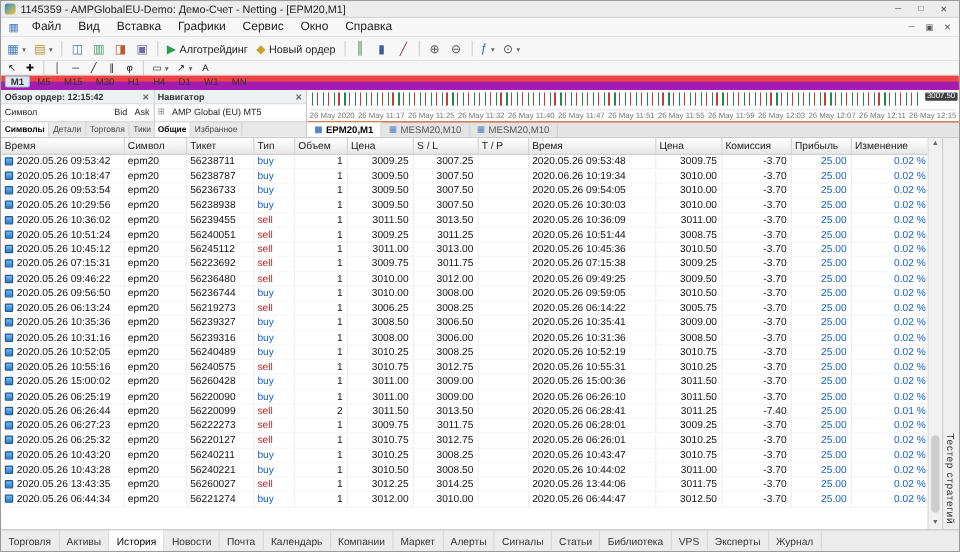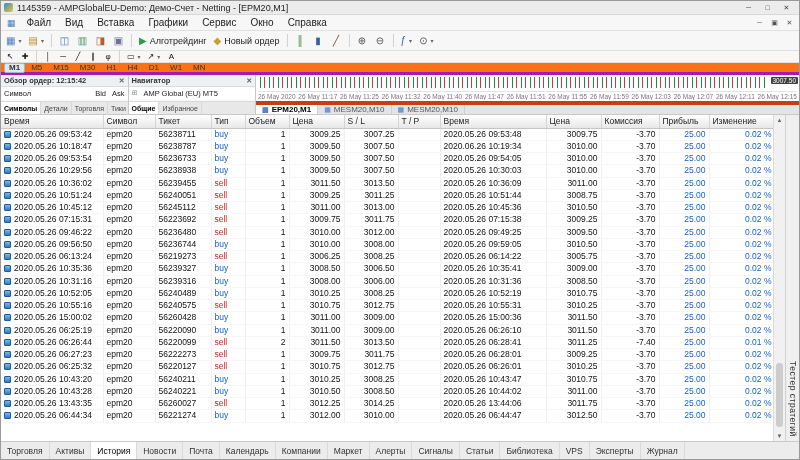--- a/index.html
+++ b/index.html
@@ -18,41 +18,41 @@
 .cwb{width:15px;text-align:center;font-size:7px;color:#555}
 
 .toolbar1{height:20px;background:#f7f7f7;border-bottom:1px solid #e0e0e0;display:flex;align-items:center;padding:0 2px;gap:1px;flex:0 0 auto}
 .toolbar2{height:12px;background:#f7f7f7;border-bottom:1px solid #e0e0e0;display:flex;align-items:center;padding:0 2px;gap:1px;font-size:8px;flex:0 0 auto}
 .tbtn{min-width:17px;height:16px;display:flex;align-items:center;justify-content:center;border:1px solid transparent;border-radius:2px;font-size:10px;gap:3px;padding:0 2px}
 .toolbar2 .tbtn{height:10px;font-size:8px;min-width:14px}
 .tbtn .lab{font-size:9px;color:#222}
 .caret{font-size:6px;color:#666}
 .sep{width:1px;height:13px;background:#d2d2d2;margin:0 3px}
 
-.tfbar{height:12px;background:#f97316;border-bottom:3px solid #a21caf;display:flex;align-items:center;padding:0 3px;gap:1px;flex:0 0 auto}
+.tfbar{height:12px;background:#ef4444;border-bottom:7px solid #a21caf;display:flex;align-items:flex-start;padding:0 3px;gap:1px;flex:0 0 auto}
 .tf{font-size:8px;padding:0 4px;height:10px;display:flex;align-items:center;border:1px solid transparent;border-radius:2px;color:#333}
 .tf.active{background:#dfe7ef;border-color:#9db8d2;font-weight:bold}
 
 .dockrow{height:40px;display:flex;flex:0 0 auto;border-bottom:1px solid #c9c9c9}
 .leftdock{width:255px;display:flex;border-right:1px solid #c9c9c9;background:#fafafa}
 .panel{flex:1;display:flex;flex-direction:column;border-right:1px solid #c9c9c9;overflow:hidden}
 .panel:last-child{border-right:none}
 .panel-h{height:12px;background:#eef1f4;border-bottom:1px solid #dcdcdc;font-size:7.5px;font-weight:bold;color:#333;display:flex;align-items:center;justify-content:space-between;padding:0 3px}
 .panel-x{font-size:7px;color:#666}
 .panel-row{height:12px;font-size:7.5px;display:flex;align-items:center;gap:6px;padding:0 3px;color:#222;background:#fff}
 .tree-plus{color:#888;font-size:7px}
 .panel-tabs{margin-top:auto;height:13px;background:#e8e8e8;display:flex;font-size:7px;border-top:1px solid #d8d8d8}
 .ptab{padding:1px 3px;border-right:1px solid #d8d8d8;color:#444;display:flex;align-items:center}
 .ptab.active{background:#fff;font-weight:bold;color:#000}
 .chartcol{flex:1;display:flex;flex-direction:column;min-width:0}
 .chartarea{flex:1;position:relative;background:#fff;overflow:hidden}
 .candles{position:absolute;left:4px;right:34px;top:2px;height:11px;background:repeating-linear-gradient(90deg,#1b8a4b 0 1px,transparent 1px 4px,#cc3b3b 4px 5px,transparent 5px 9px)}
 .pricetag{position:absolute;right:1px;top:2px;background:#404040;color:#fff;font-size:6.5px;padding:0 2px;border-radius:1px}
 .timeaxis{position:absolute;left:2px;right:2px;bottom:1px;display:flex;justify-content:space-between;font-size:6.5px;color:#777;white-space:nowrap;overflow:hidden;border-top:1px solid #e4e4e4;padding-top:1px}
-.charttabs{height:13px;background:#e4e4e4;display:flex;font-size:8px;border-top:4px solid #c2410c;flex:0 0 auto}
+.charttabs{height:13px;background:#e4e4e4;display:flex;font-size:8px;border-top:1px solid #c2410c;flex:0 0 auto}
 .ctab{padding:0 6px;border-right:1px solid #cfcfcf;color:#555;display:flex;gap:3px;align-items:center}
 .ctab.active{background:#fff;font-weight:bold;color:#000}
 .ctab .cicn{font-size:7px;color:#4a7dbb}
 
 .mainrow{flex:1;display:flex;min-height:0}
 .tablewrap{flex:1;overflow:hidden;display:flex;flex-direction:column;background:#fff}
 table{border-collapse:collapse;table-layout:fixed;width:774px;font-size:8.5px}
 thead th{height:13px;background:linear-gradient(#ffffff,#e7e7e7);border-right:1px solid #d4d4d4;border-bottom:1px solid #c6c6c6;font-weight:normal;font-size:8.5px;text-align:left;padding:0 3px;color:#222;white-space:nowrap;overflow:hidden}
 tbody td{height:11.25px;line-height:11.25px;border-right:1px solid #efefef;border-bottom:1px solid #f6f6f6;padding:0 3px;white-space:nowrap;overflow:hidden;color:#111}
 td.num{text-align:right}

